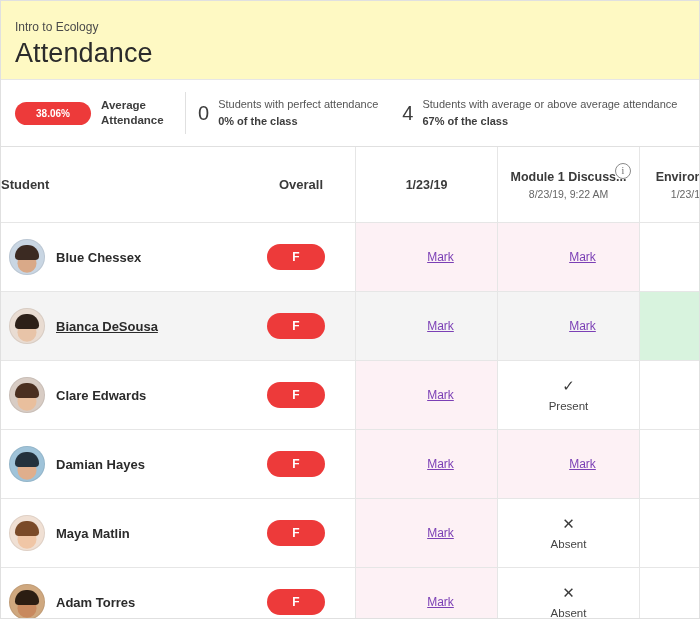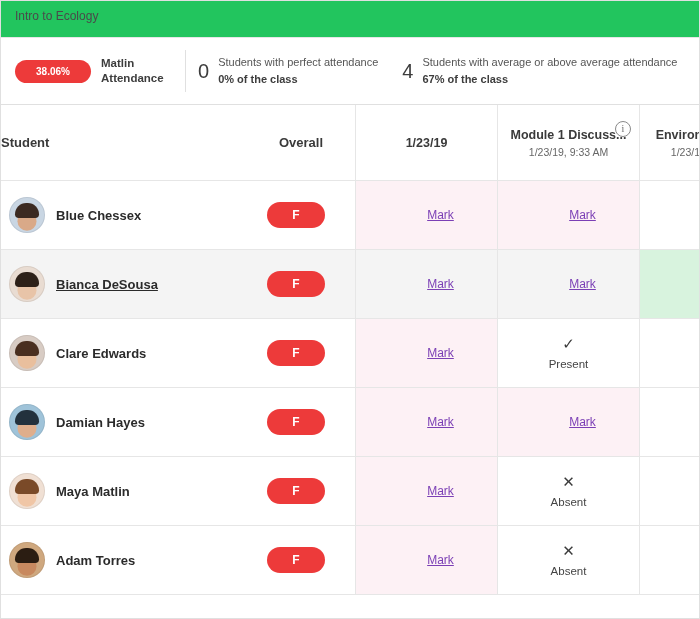--- a/index.html
+++ b/index.html
@@ -18,23 +18,23 @@
     position: relative;
     width: 700px;
     height: 619px;
     overflow: hidden;
     box-sizing: border-box;
     border: 1px solid #e0e0e0;
   }
 
   
   .header {
-    padding: 8px 14px 10px 14px;
+    padding: 19px 14px 10px 14px;
     border-bottom: 1px solid #e6e6e6;
-    background: #22c55e;
+    background: #fef9c3;
   }
   .breadcrumb {
     font-size: 12px;
     color: #4a4a4a;
     margin-bottom: 4px;
   }
   .page-title {
     font-size: 27px;
     font-weight: 400;
     color: #2b2b2b;
@@ -255,26 +255,27 @@
     color: #444;
   }
 </style>
 </head>
 <body>
 
 <div class="page">
 
   <div class="header">
     <div class="breadcrumb">Intro to Ecology</div>
+    <div class="page-title">Attendance</div>
   </div>
 
   <div class="stats">
     <div class="stat-pct-wrap">
       <div class="pct-pill">38.06%</div>
-      <div class="pct-label">Matlin Attendance</div>
+      <div class="pct-label">Average Attendance</div>
     </div>
     <div class="divider"></div>
 
     <div class="stat-block">
       <div class="stat-num">0</div>
       <div class="stat-text">
         <span>Students with perfect attendance</span>
         <span class="sub">0% of the class</span>
       </div>
     </div>
@@ -299,21 +300,21 @@
         <th class="col-student">Student</th>
         <th class="col-overall">Overall</th>
 
         <th class="col-session">
           <div class="sess-title">1/23/19</div>
         </th>
 
         <th class="col-session">
           <div class="info-icon">i</div>
           <div class="sess-title">Module 1 Discuss...</div>
-          <div class="sess-sub">1/23/19, 9:33 AM</div>
+          <div class="sess-sub">8/23/19, 9:22 AM</div>
         </th>
 
         <th class="col-session">
 
           <div class="sess-title">Environmental C...</div>
           <div class="sess-sub">1/23/19, 9:55 AM</div>
         </th>
       </tr>
     </thead>
     <tbody id="tbody">

